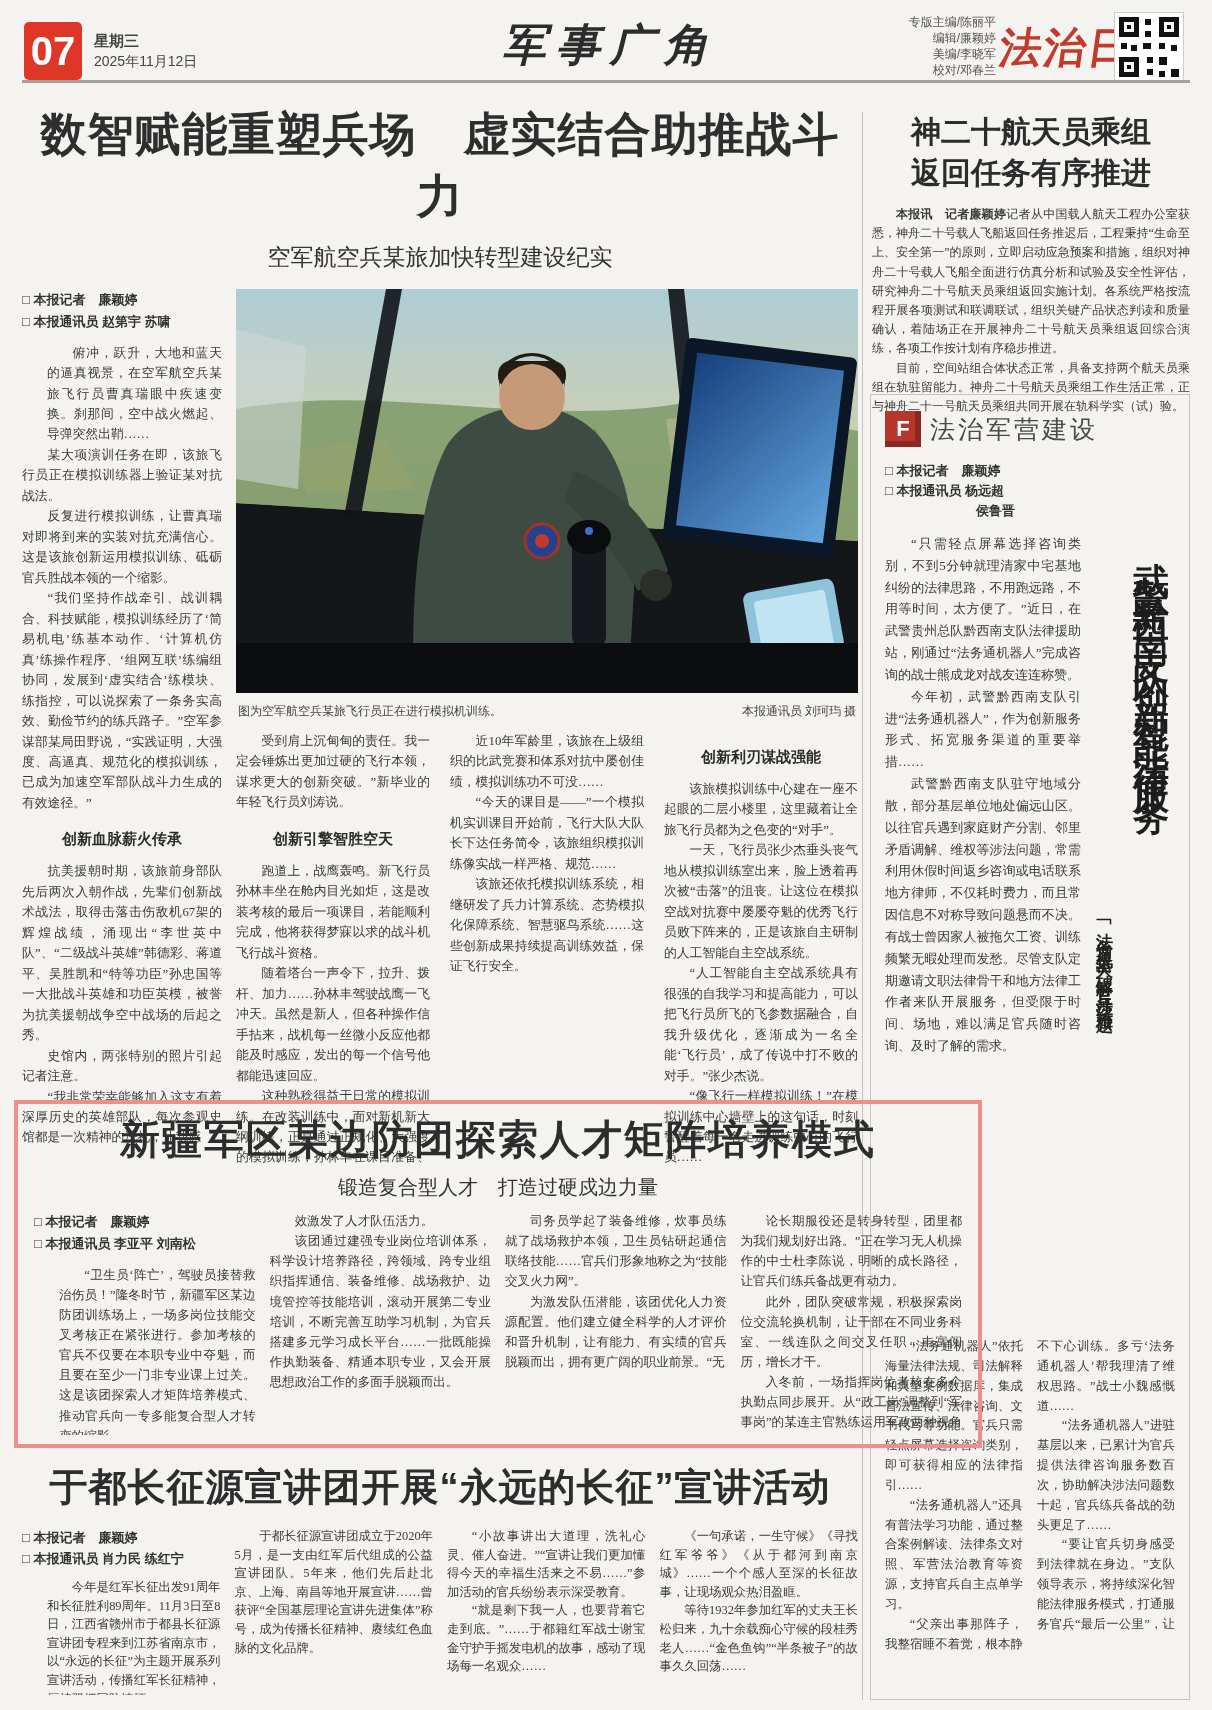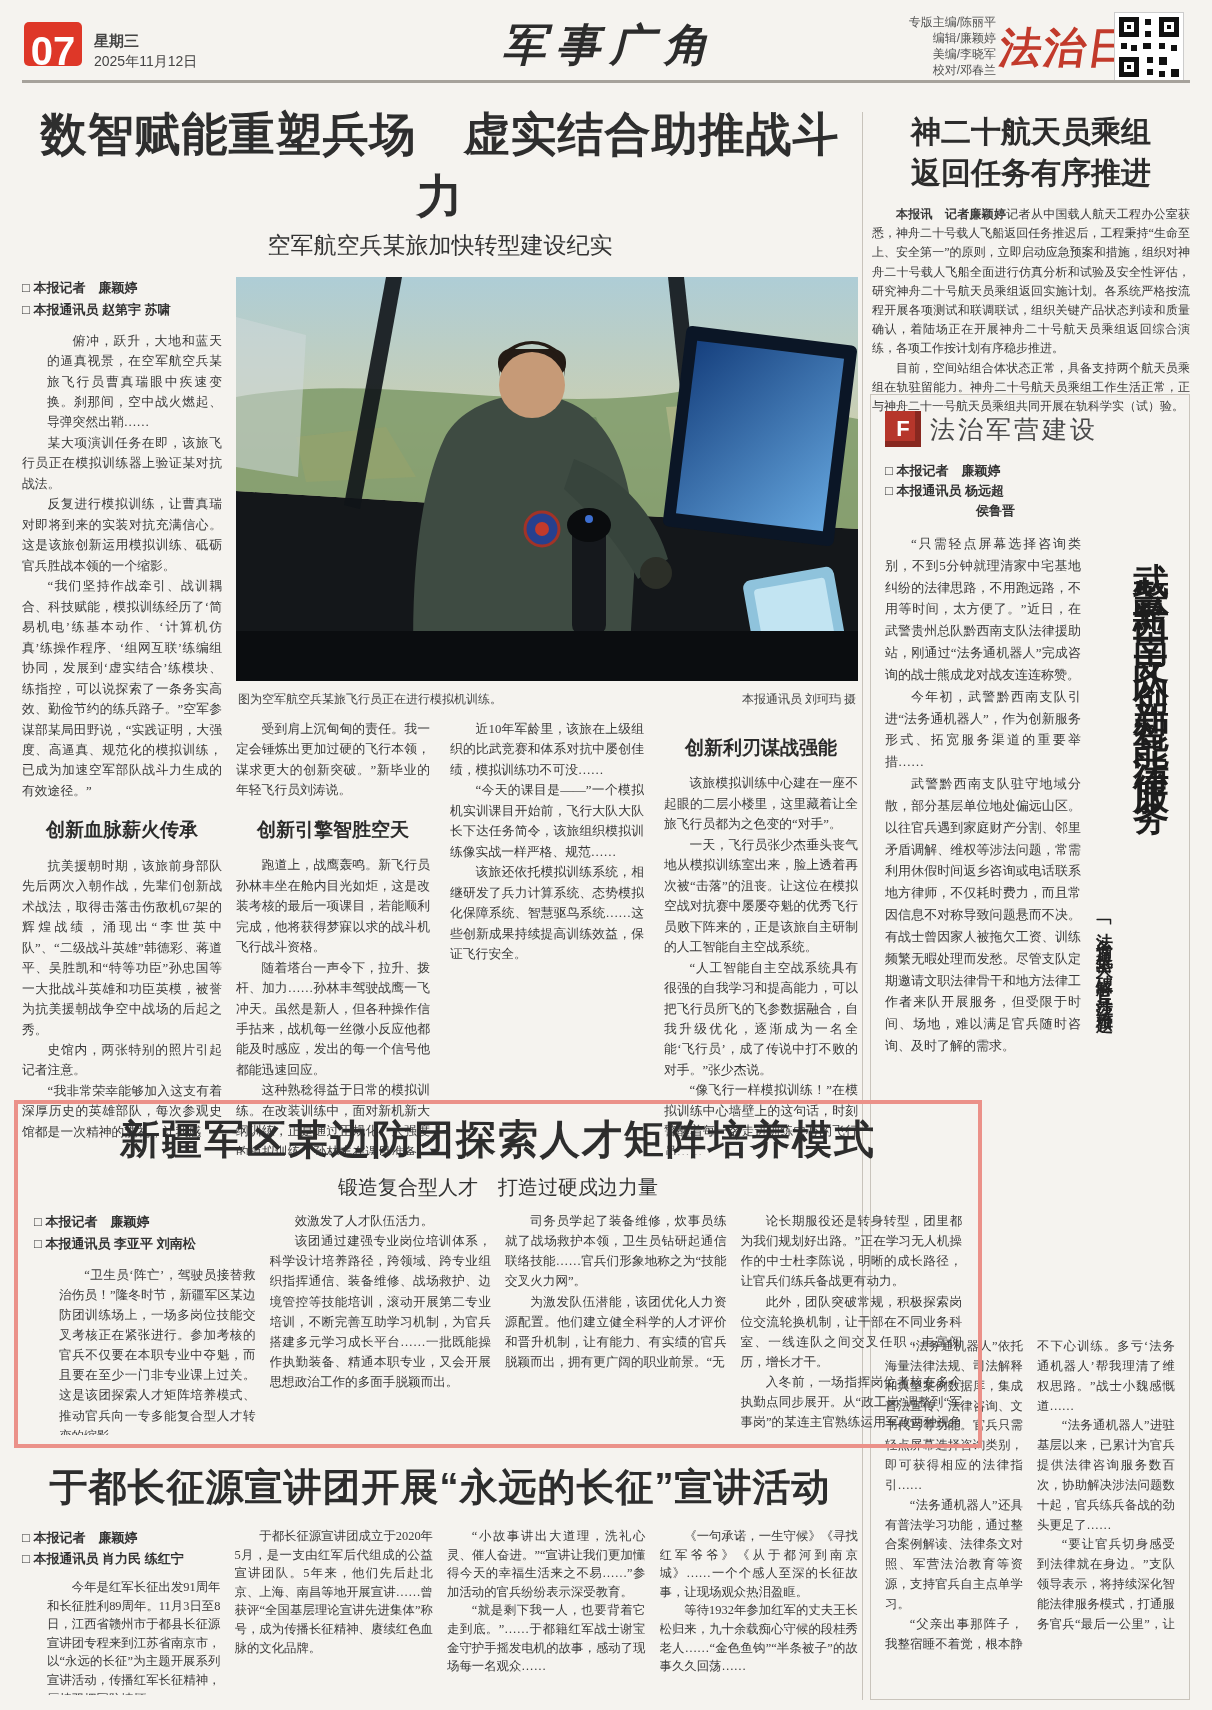--- a/index.html
+++ b/index.html
@@ -1,46 +1,46 @@
 <!DOCTYPE html>
 <html><head>
 <meta charset="utf-8">
 <style>
   html,body{margin:0;padding:0;background:#d8d5d0;}
   .page{width:1212px;height:1710px;background:#f5f3ef;position:relative;overflow:hidden;
         font-family:"Liberation Serif","DejaVu Serif",serif;color:#3a3a3a;margin:0 auto;}
   
   .hdr-rule{position:absolute;left:22px;right:22px;top:80px;height:3px;background:#a6a29b;}
-  .pagenum{position:absolute;left:24px;top:22px;width:58px;height:44px;background:#de3728;color:#fff;
+  .pagenum{position:absolute;left:24px;top:22px;width:58px;height:58px;background:#de3728;color:#fff;
            border-radius:5px;font-family:"Liberation Sans",sans-serif;font-weight:bold;font-size:40px;
            line-height:58px;text-align:center;}
   .dateblk{position:absolute;left:94px;top:32px;font-family:"Liberation Sans",sans-serif;color:#444;}
   .dateblk .wk{font-size:15px;font-weight:bold;}
   .dateblk .dt{font-size:14px;margin-top:2px;}
   .sect-title{position:absolute;left:440px;top:16px;width:340px;text-align:center;
               font-family:"Liberation Sans",sans-serif;font-weight:900;font-size:44px;
               letter-spacing:10px;color:#2c2c2c;font-style:italic;}
   .credits{position:absolute;right:216px;top:14px;text-align:right;font-family:"Liberation Sans",sans-serif;
            font-size:12px;line-height:16px;color:#555;}
   .masthead{position:absolute;left:1000px;top:20px;font-size:42px;font-weight:bold;color:#c23a2b;
             transform:skewX(-8deg);letter-spacing:2px;font-family:"Liberation Serif",serif;}
   .qr{position:absolute;left:1114px;top:12px;width:68px;height:68px;background:#fff;border:1px solid #ccc;}
   
   .para{margin:0;text-indent:2em;}
   .byl{font-family:"Liberation Sans",sans-serif;font-weight:700;text-indent:0;font-size:13px;
        margin:1px 0;color:#333;}
   .byl + .para{margin-top:10px;margin-left:25px;}
-  .colhead{font-family:"Liberation Sans",sans-serif;font-weight:800;font-size:19px;text-align:center;
+  .colhead{font-family:"Liberation Sans",sans-serif;font-weight:800;font-size:15px;text-align:center;
            margin:14px 0 10px;color:#2b2b2b;}
   .col{overflow:hidden;text-align:justify;font-size:12.8px;line-height:1.6;}
   
   .main-art{position:absolute;left:22px;top:104px;width:836px;}
   .main-hl{font-family:"Liberation Sans",sans-serif;font-weight:900;font-size:46px;text-align:center;
            color:#2e2e2e;letter-spacing:1px;}
-  .main-sub{font-size:23px;text-align:center;margin-top:2px;color:#333;
+  .main-sub{font-size:23px;text-align:center;margin-top:14px;color:#333;
             font-family:"Liberation Sans",sans-serif;}
   .main-cols{display:flex;gap:14px;margin-top:16px;height:878px;}
   .main-col1{width:200px;flex:none;height:878px;}
   .main-right{width:622px;display:flex;flex-direction:column;}
   .photo{height:404px;position:relative;background:#14171a;}
   .photo svg{display:block;}
   .caption-row{height:28px;display:flex;justify-content:space-between;align-items:center;
                font-size:12px;padding:4px 2px 0;color:#444;}
   .cols3{display:flex;gap:20px;height:436px;margin-top:6px;}
   .cols3 .col{flex:1;}

